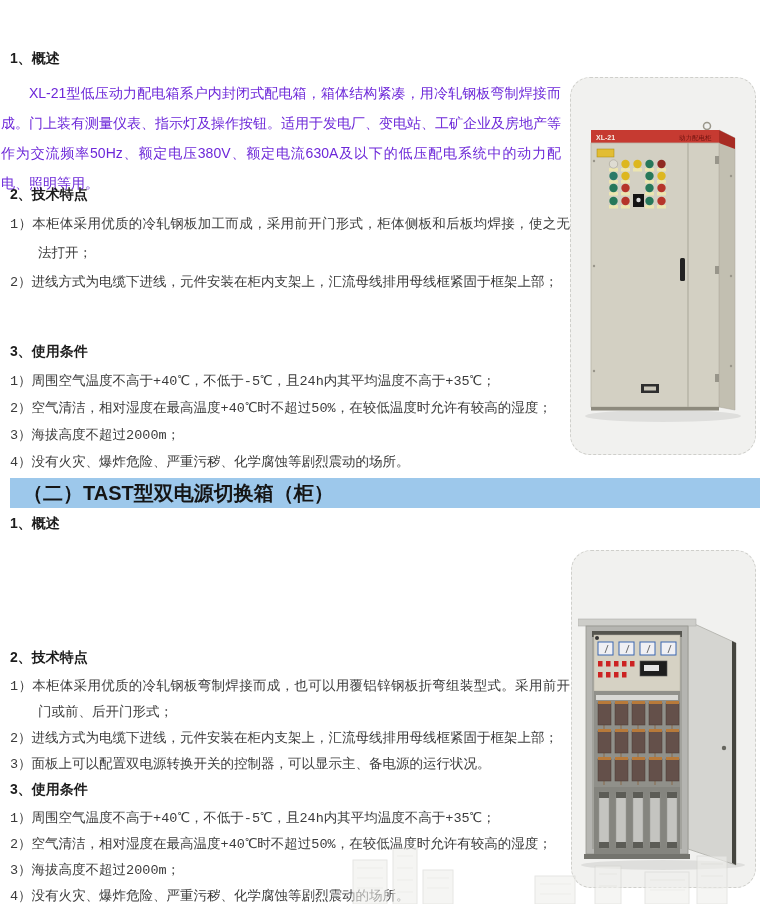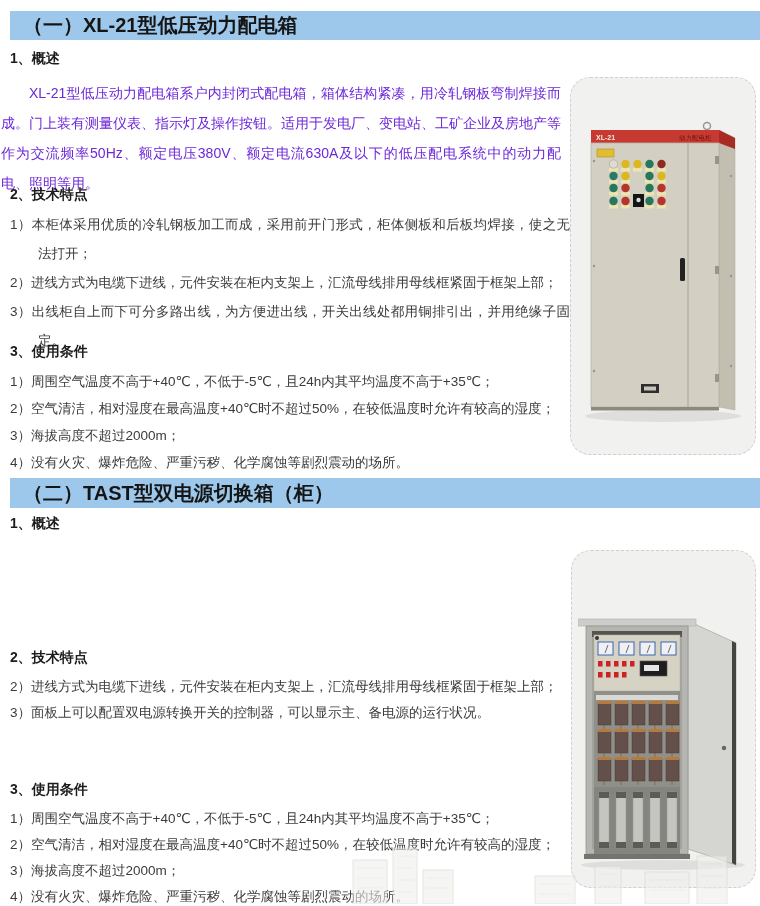--- a/index.html
+++ b/index.html
@@ -8,60 +8,59 @@
 
   .bar{position:absolute;left:10px;width:750px;background:#9dc8eb;color:#151515;
        font-weight:bold;font-size:20px;box-sizing:border-box;padding-left:13px;white-space:nowrap;}
   #bar1{top:11px;height:29px;line-height:29px;}
   #bar2{top:478px;height:30px;line-height:30px;}
 
   .h{position:absolute;left:10px;font-weight:bold;font-size:14px;color:#1c1c1c;white-space:nowrap;}
   .para{position:absolute;left:1px;width:560px;font-size:14px;color:#6d28d9;
         text-align:justify;text-indent:28px;}
   .list{position:absolute;left:10px;width:560px;font-size:13.5px;color:#3b3b3b;text-align:justify;}
-  .list .item{padding-left:28px;text-indent:-28px;}
+  .list .item{padding-left:28px;text-indent:-28px;font-family:Liberation Mono, monospace;}
 
   .photo-box{position:absolute;background:#f1f1ef;border:1px dashed #cfcfcb;border-radius:20px;box-sizing:border-box;}
   #box1{left:570px;top:77px;width:186px;height:378px;}
   #box2{left:571px;top:550px;width:185px;height:338px;}
   .photo-box svg{position:absolute;}
 
   .wm{position:absolute;opacity:.6;}
 </style>
 </head>
 <body>
 
 <div id="page">
 
-  <div id="bar1" class="bar">（一）XL-21型低压动力配电箱</div>
 
   <div class="h" style="top:50px;">1、概述</div>
   <div class="para" style="top:78px;line-height:30px;">XL-21型低压动力配电箱系户内封闭式配电箱，箱体结构紧凑，用冷轧钢板弯制焊接而成。门上装有测量仪表、指示灯及操作按钮。适用于发电厂、变电站、工矿企业及房地产等作为交流频率50Hz、额定电压380V、额定电流630A及以下的低压配电系统中的动力配电、照明等用。</div>
 
   <div class="h" style="top:186px;">2、技术特点</div>
   <div class="list" style="top:210px;line-height:29px;">
     <div class="item">1）本柜体采用优质的冷轧钢板加工而成，采用前开门形式，柜体侧板和后板均焊接，使之无法打开；</div>
     <div class="item">2）进线方式为电缆下进线，元件安装在柜内支架上，汇流母线排用母线框紧固于框架上部；</div>
-    <div class="item">3）出线柜自上而下可分多路出线，为方便进出线，开关出线处都用铜排引出，并用绝缘子固定。</div>
   </div>
 
   <div class="h" style="top:343px;">3、使用条件</div>
   <div class="list" style="top:368px;line-height:27px;">
     <div class="item">1）周围空气温度不高于+40℃，不低于-5℃，且24h内其平均温度不高于+35℃；</div>
     <div class="item">2）空气清洁，相对湿度在最高温度+40℃时不超过50%，在较低温度时允许有较高的湿度；</div>
     <div class="item">3）海拔高度不超过2000m；</div>
     <div class="item">4）没有火灾、爆炸危险、严重污秽、化学腐蚀等剧烈震动的场所。</div>
   </div>
 
   <div id="bar2" class="bar">（二）TAST型双电源切换箱（柜）</div>
 
   <div class="h" style="top:515px;">1、概述</div>
 
   <div class="h" style="top:649px;">2、技术特点</div>
   <div class="list" style="top:674px;line-height:26px;">
+    <div class="item">1）本柜体采用优质的冷轧钢板弯制焊接而成，也可以用覆铝锌钢板折弯组装型式。采用前开门或前、后开门形式；</div>
     <div class="item">2）进线方式为电缆下进线，元件安装在柜内支架上，汇流母线排用母线框紧固于框架上部；</div>
     <div class="item">3）面板上可以配置双电源转换开关的控制器，可以显示主、备电源的运行状况。</div>
   </div>
 
   <div class="h" style="top:781px;">3、使用条件</div>
   <div class="list" style="top:806px;line-height:26px;">
     <div class="item">1）周围空气温度不高于+40℃，不低于-5℃，且24h内其平均温度不高于+35℃；</div>
     <div class="item">2）空气清洁，相对湿度在最高温度+40℃时不超过50%，在较低温度时允许有较高的湿度；</div>
     <div class="item">3）海拔高度不超过2000m；</div>
     <div class="item">4）没有火灾、爆炸危险、严重污秽、化学腐蚀等剧烈震动的场所。</div>

